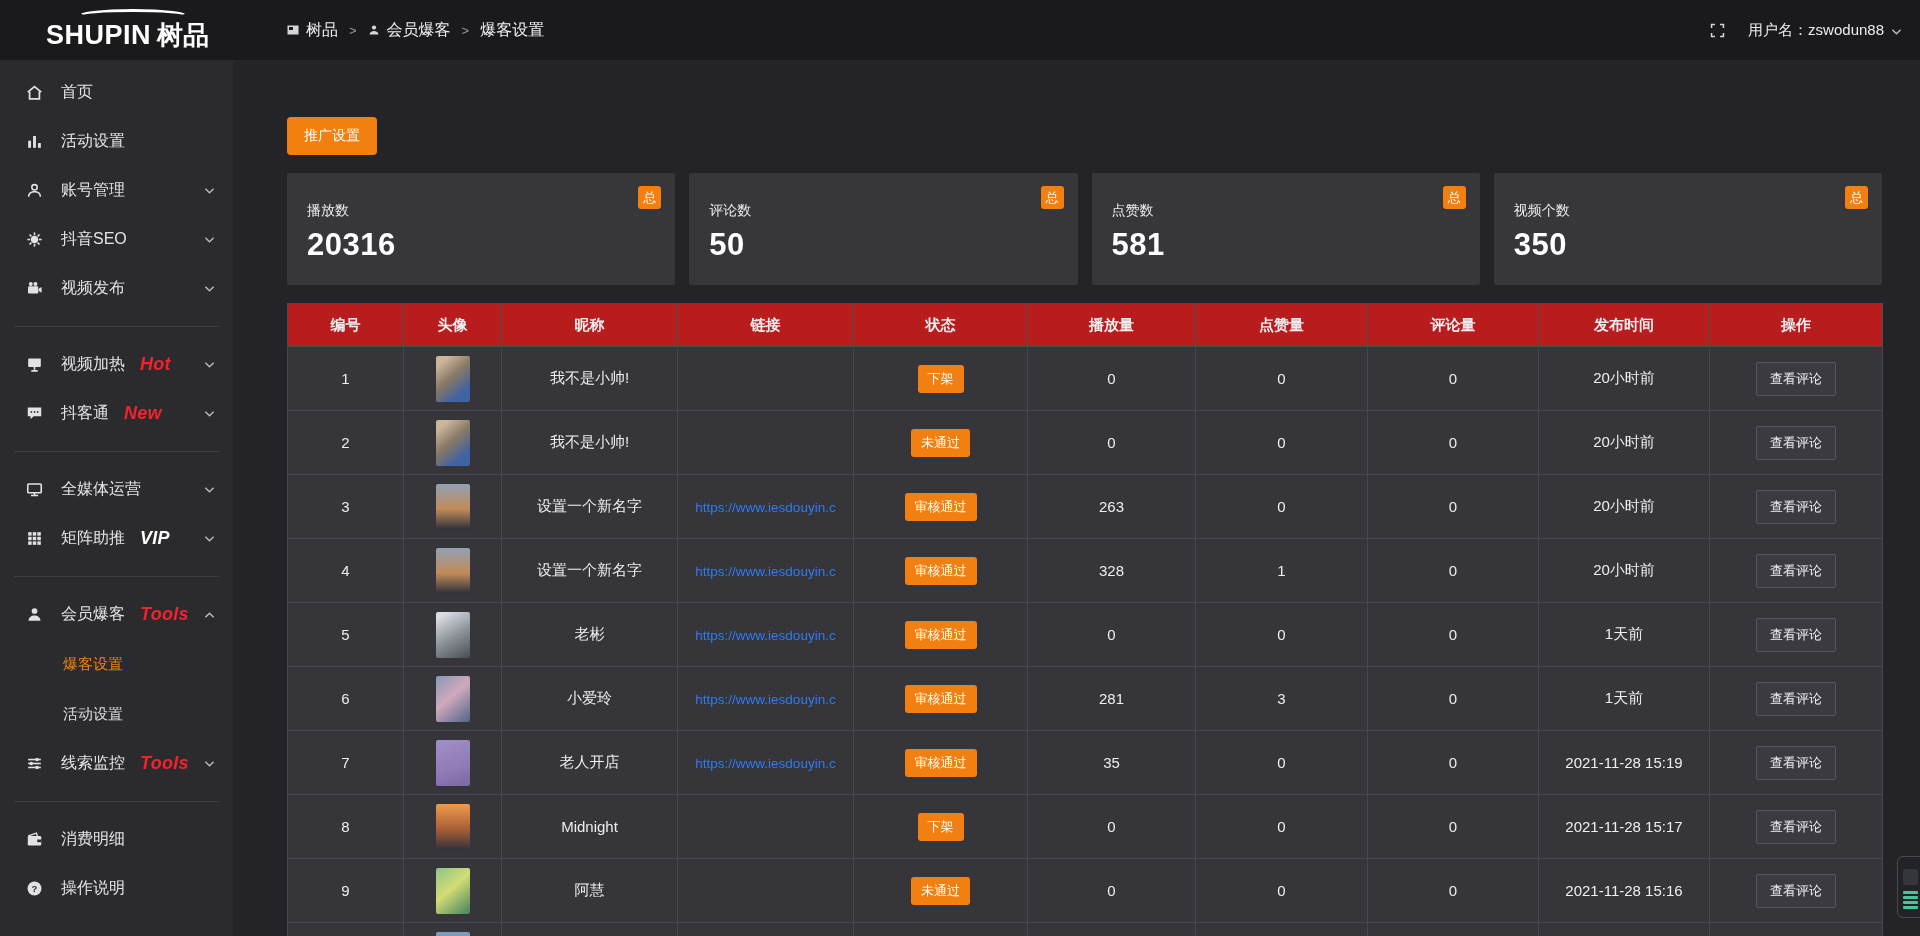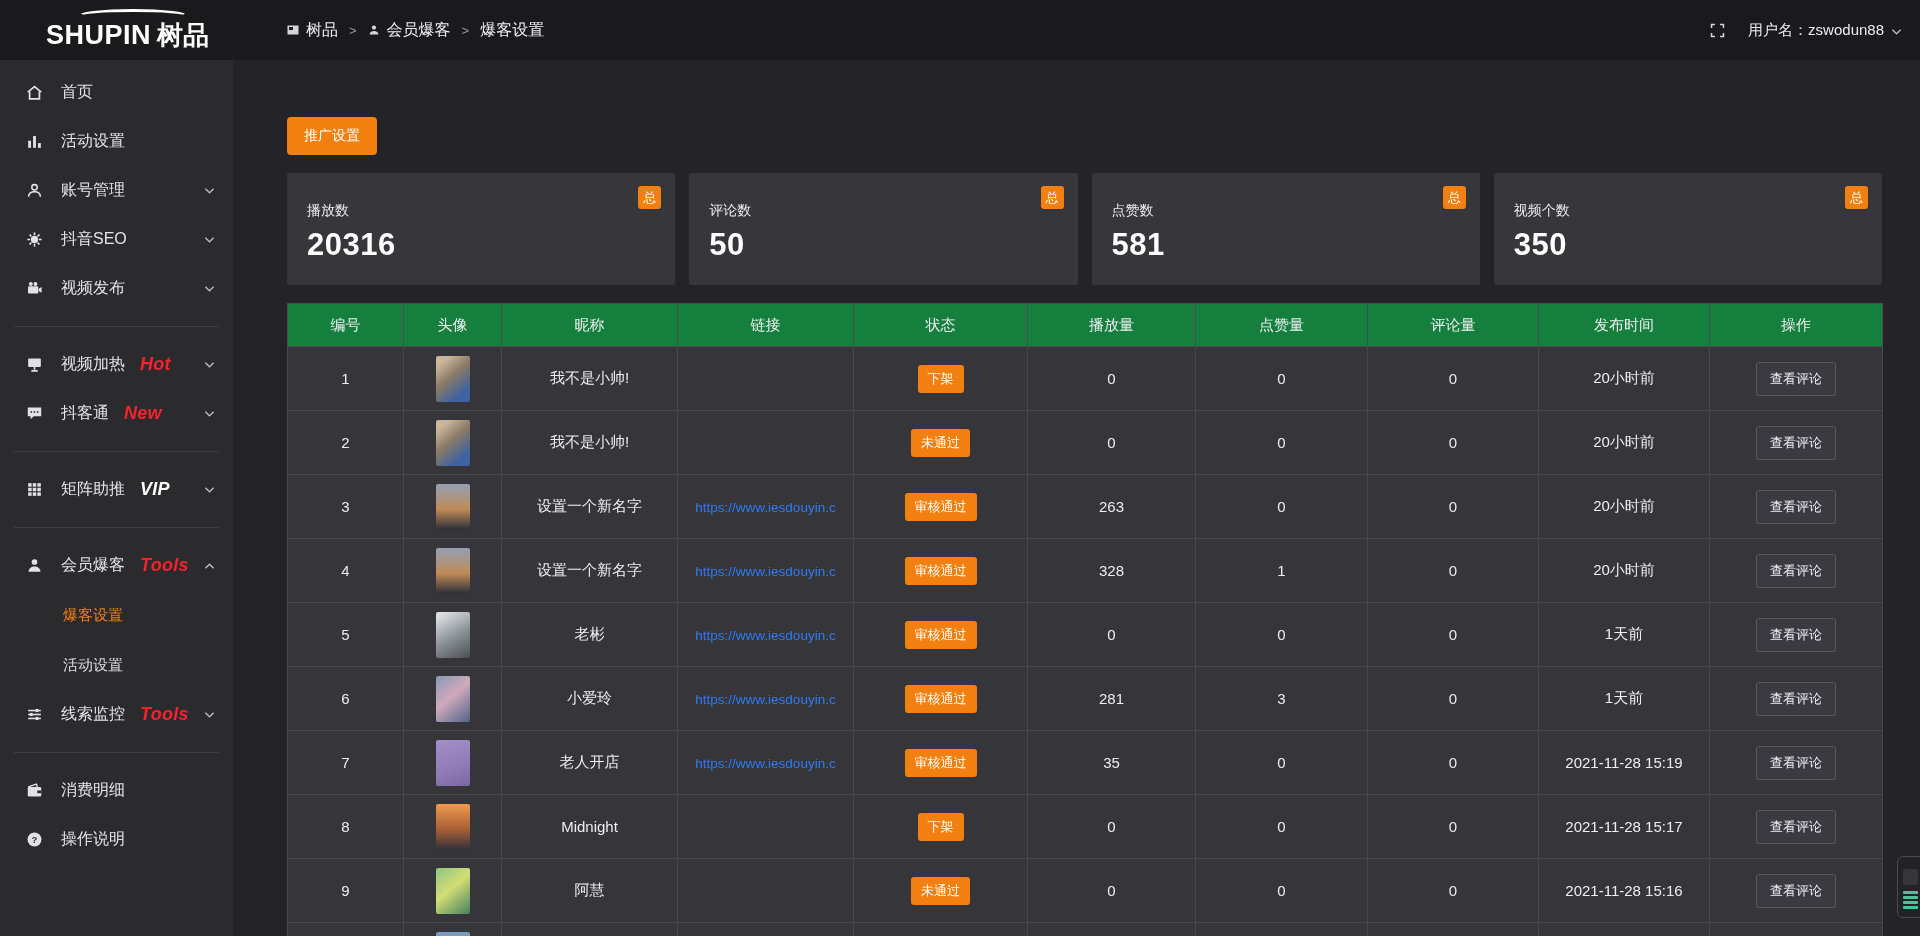--- a/index.html
+++ b/index.html
@@ -55,21 +55,21 @@
   .card-label { font-size:14px; color:#ececef; }
   .card-badge {
     position:absolute; top:13px; right:14px; width:23px; height:23px; border-radius:3px;
     color:#fff; font-size:13px; display:flex; align-items:center; justify-content:center;
   }
   .card-value { font-size:31px; font-weight:600; color:#fff; margin-top:7px; letter-spacing:0.5px; }
 
   .table-wrap { margin-top:18px; }
   table { width:100%; border-collapse:collapse; table-layout:fixed; }
   th {
-    background:#15803d; height:43px; font-size:15px; font-weight:normal;
+    background:#b91c1c; height:43px; font-size:15px; font-weight:bold;
     color:#eeeef1; border:1px solid #4b4b51;
   }
   td {
     background:#35353a; height:64px; text-align:center; font-size:15px; color:#eeeef1;
     border:1px solid #47474d; overflow:hidden; white-space:nowrap; padding:0 4px;
   }
   .avatar { width:34px; height:46px; border-radius:2px; margin:0 auto; }
   .video-link { font-size:13.5px; cursor:pointer; }
   .status-badge { display:inline-block; color:#fff; font-size:13px; padding:5px 10px; border-radius:3px; }
   .action-btn {
@@ -239,20 +239,34 @@
       </span>
       <span>抖客通</span>
       <span class="side-badge" style="color: rgb(245, 34, 45);">New</span>
       <span class="side-chevron">
         <svg viewBox="0 0 12 8" width="11" height="8" fill="none" stroke="#b9b9bd" stroke-width="1.6">
           <path d="M1.5 1.5 6 6l4.5-4.5"></path>
         </svg>
       </span>
     </div>
     <div class="side-divider"></div>
+    <div class="side-item">
+      <span class="ic">
+        <svg viewBox="0 0 24 24" width="19" height="19">
+          <rect x="3.5" y="5" width="17" height="11" rx="1" fill="none" stroke="#e2e2e5" stroke-width="2"></rect>
+          <path d="M12 16v3M7.5 19.5h9" fill="none" stroke="#e2e2e5" stroke-width="2"></path>
+        </svg>
+      </span>
+      <span>全媒体运营</span>
+      <span class="side-chevron">
+        <svg viewBox="0 0 12 8" width="11" height="8" fill="none" stroke="#b9b9bd" stroke-width="1.6">
+          <path d="M1.5 1.5 6 6l4.5-4.5"></path>
+        </svg>
+      </span>
+    </div>
     <div class="side-item">
       <span class="ic">
         <svg viewBox="0 0 24 24" width="19" height="19" fill="#e2e2e5">
           <rect x="4" y="4" width="4.4" height="4.4"></rect>
           <rect x="9.8" y="4" width="4.4" height="4.4"></rect>
           <rect x="15.6" y="4" width="4.4" height="4.4"></rect>
           <rect x="4" y="9.8" width="4.4" height="4.4"></rect>
           <rect x="9.8" y="9.8" width="4.4" height="4.4"></rect>
           <rect x="15.6" y="9.8" width="4.4" height="4.4"></rect>
           <rect x="4" y="15.6" width="4.4" height="4.4"></rect>

